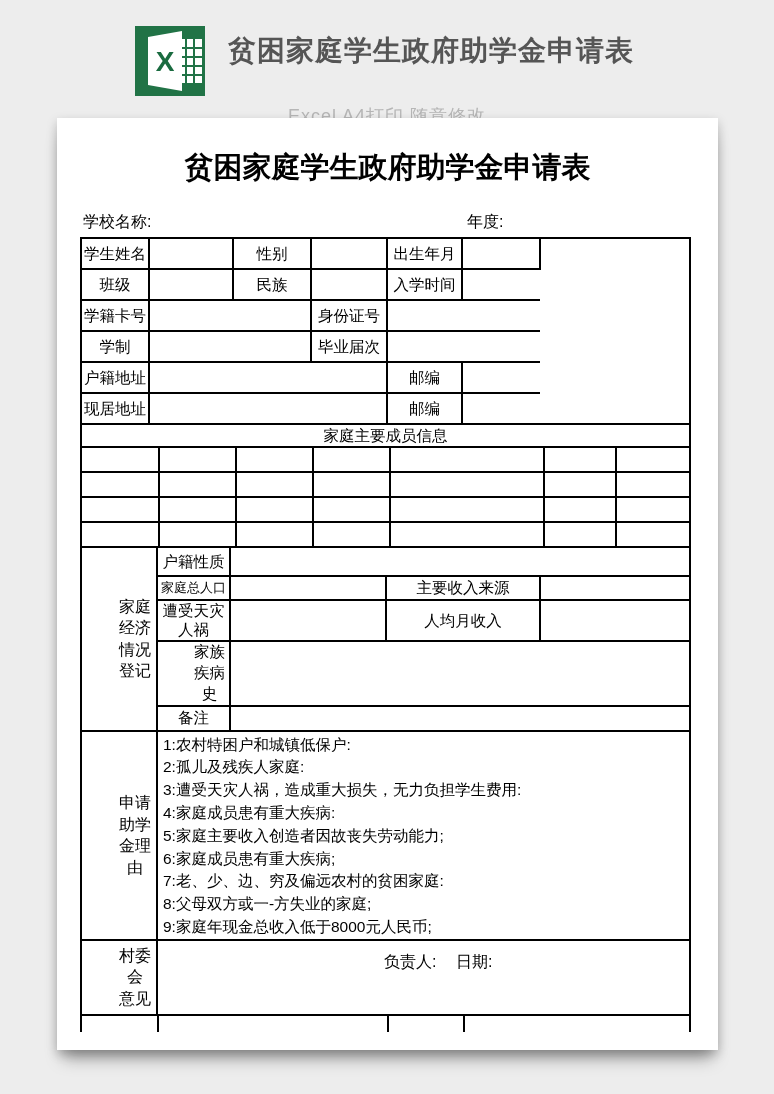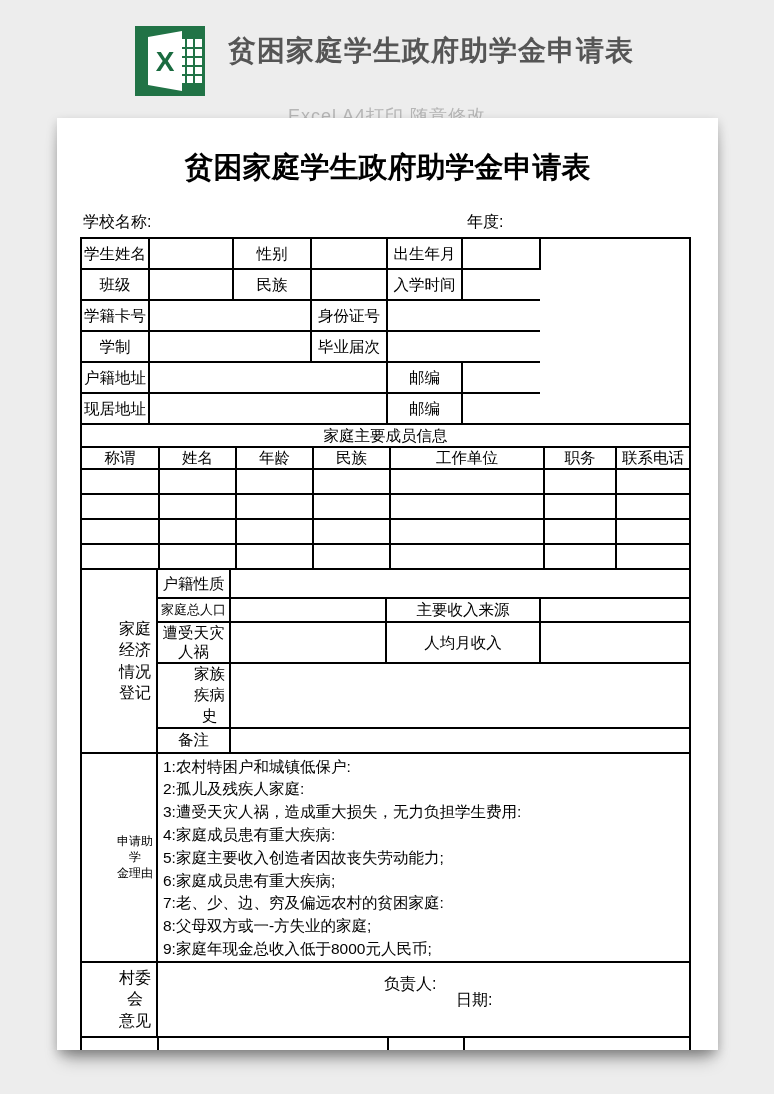--- a/index.html
+++ b/index.html
@@ -52,21 +52,21 @@
   td.reason-text{
     text-align:left;padding:2px 4px 0 5px;font-size:15.5px;line-height:22.8px;
   }
   .two-line div{line-height:1.35;margin-left:32px;}
   .sign-area{position:relative;height:100%;}
   .sign-line{
     position:absolute;bottom:3px;left:0;width:100%;height:22px;
     font-size:16px;text-align:left;
   }
   .sign-resp{position:absolute;left:186px;margin-left:40px;}
-  .sign-date{position:absolute;left:298px;margin-top:16px;}
+  .sign-date{position:absolute;left:298px;}
   
   .partial-row{position:relative;height:16px;background:#fff;}
   .pv{position:absolute;top:0;width:2px;height:16px;background:#000;}
   .pv1{left:75px;} .pv2{left:305px;} .pv3{left:381px;}
 </style>
 </head>
 <body>
 
 <div class="site-header">
   <svg class="excel-logo" viewBox="0 0 70 70">
@@ -160,29 +160,20 @@
           <col style="width:77px">
         <col style="width:77px">
           <col style="width:154px">
           <col style="width:72px">
           <col style="width:73px">
       </colgroup>
       <tbody>
           <tr class="section-row">
         <td colspan="7">家庭主要成员信息</td>
       </tr>
-      <tr class="member-head">
-        <td>称谓</td>
-        <td>姓名</td>
-        <td>年龄</td>
-        <td>民族</td>
-        <td>工作单位</td>
-        <td>职务</td>
-        <td>联系电话</td>
-      </tr>
       <tr class="member-empty">
         <td></td>
             <td></td>
         <td></td>
             <td></td>
         <td></td>
             <td></td>
         <td></td>
       </tr>
       <tr class="member-empty">
@@ -258,21 +249,21 @@
     </tbody>
       </table>
 
     <table>
       <colgroup>
           <col style="width:75px">
           <col style="width:532px">
         </colgroup>
       <tbody>
           <tr>
-        <td class="two-line" style="height:207px;font-size:12px;">
+        <td class="two-line" style="height:207px;font-size:16px;">
           <div>申请助学</div>
           <div>金理由</div>
         </td>
         <td class="reason-text">
           <div>1:农村特困户和城镇低保户:</div>
           <div>2:孤儿及残疾人家庭:</div>
           <div>3:遭受天灾人祸，造成重大损失，无力负担学生费用:</div>
           <div>4:家庭成员患有重大疾病:</div>
           <div>5:家庭主要收入创造者因故丧失劳动能力;</div>
           <div>6:家庭成员患有重大疾病;</div>

